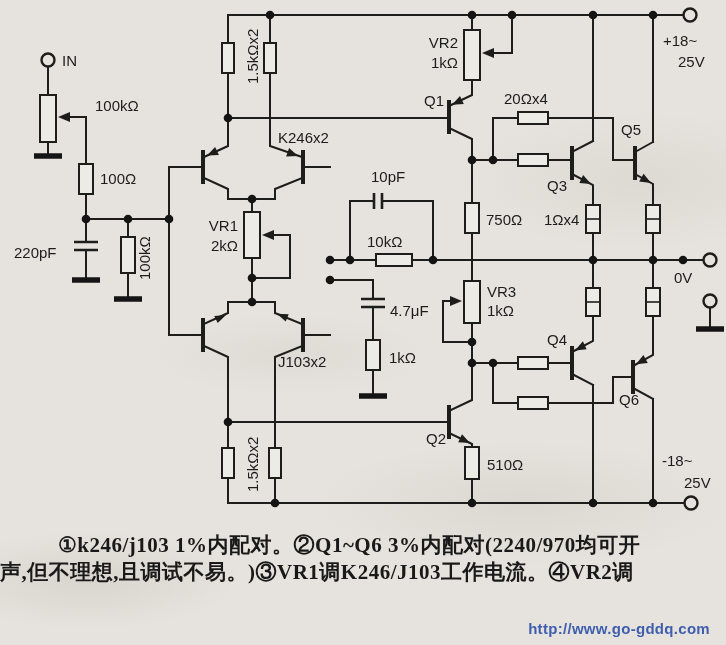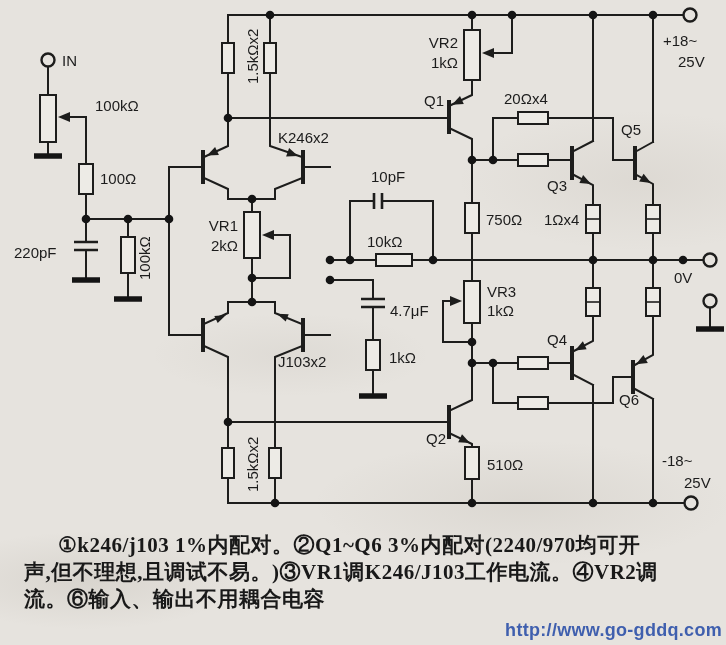--- a/index.html
+++ b/index.html
@@ -17,24 +17,24 @@
   .dot{fill:#141414;stroke:none;}
   .term{fill:#e6e3de;stroke:#1d1d1c;stroke-width:2.4;}
   .gnd{stroke:#141414;stroke-width:5.5;fill:none;stroke-linecap:butt;}
   .plate{stroke:#1d1d1c;stroke-width:2.6;fill:none;stroke-linecap:butt;}
   .bar{stroke:#1d1d1c;stroke-width:4;fill:none;stroke-linecap:butt;}
   .arrow{fill:#1d1d1c;stroke:none;}
   .mid{stroke:#1d1d1c;stroke-width:1.6;}
   .caption{position:absolute;left:0;top:532px;width:584px;color:#191919;
     font-family:"Liberation Serif","DejaVu Serif",serif;font-size:21px;line-height:27px;
     font-weight:600;letter-spacing:.5px;}
-  .note-line{padding-left:24px;white-space:nowrap;}
+  .note-line{padding-left:0;white-space:nowrap;}
   .note-line.indent{padding-left:58px;}
-  .url{position:absolute;right:4px;top:620px;color:#3f5fae;font-weight:bold;
-    font-size:18px;font-family:"Liberation Sans","DejaVu Sans",sans-serif;letter-spacing:.3px;}
+  .url{position:absolute;right:16px;top:620px;color:#3f5fae;font-weight:bold;
+    font-size:15px;font-family:"Liberation Sans","DejaVu Sans",sans-serif;letter-spacing:.3px;}
 </style>
 </head>
 <body>
 
 <div class="page">
 
 <svg width="726" height="530" viewBox="0 0 726 530">
 
   <g>
     <path class="w" d="M228,15 H683 M228,15 V43 M270,15 V43 M472,15 V30 M512,15 V53 M593,15 V141 M653,15 V142"></path>
@@ -272,18 +272,17 @@
   <text x="663" y="46">+18~</text>
   <text x="678" y="67">25V</text>
   <text x="674" y="283">0V</text>
   <text x="662" y="466">-18~</text>
   <text x="684" y="488">25V</text>
 </svg>
 
 <div class="caption">
   <div class="note-line indent">①k246/j103 1%内配对。②Q1~Q6 3%内配对(2240/970均可开</div>
   <div class="note-line">声,但不理想,且调试不易。)③VR1调K246/J103工作电流。④VR2调</div>
-  <div class="note-line">流。⑥输入、输出不用耦合电容</div>
 </div>
 
 <div class="url">http://www.go-gddq.com</div>
 
 </div>
 
 </body></html>

